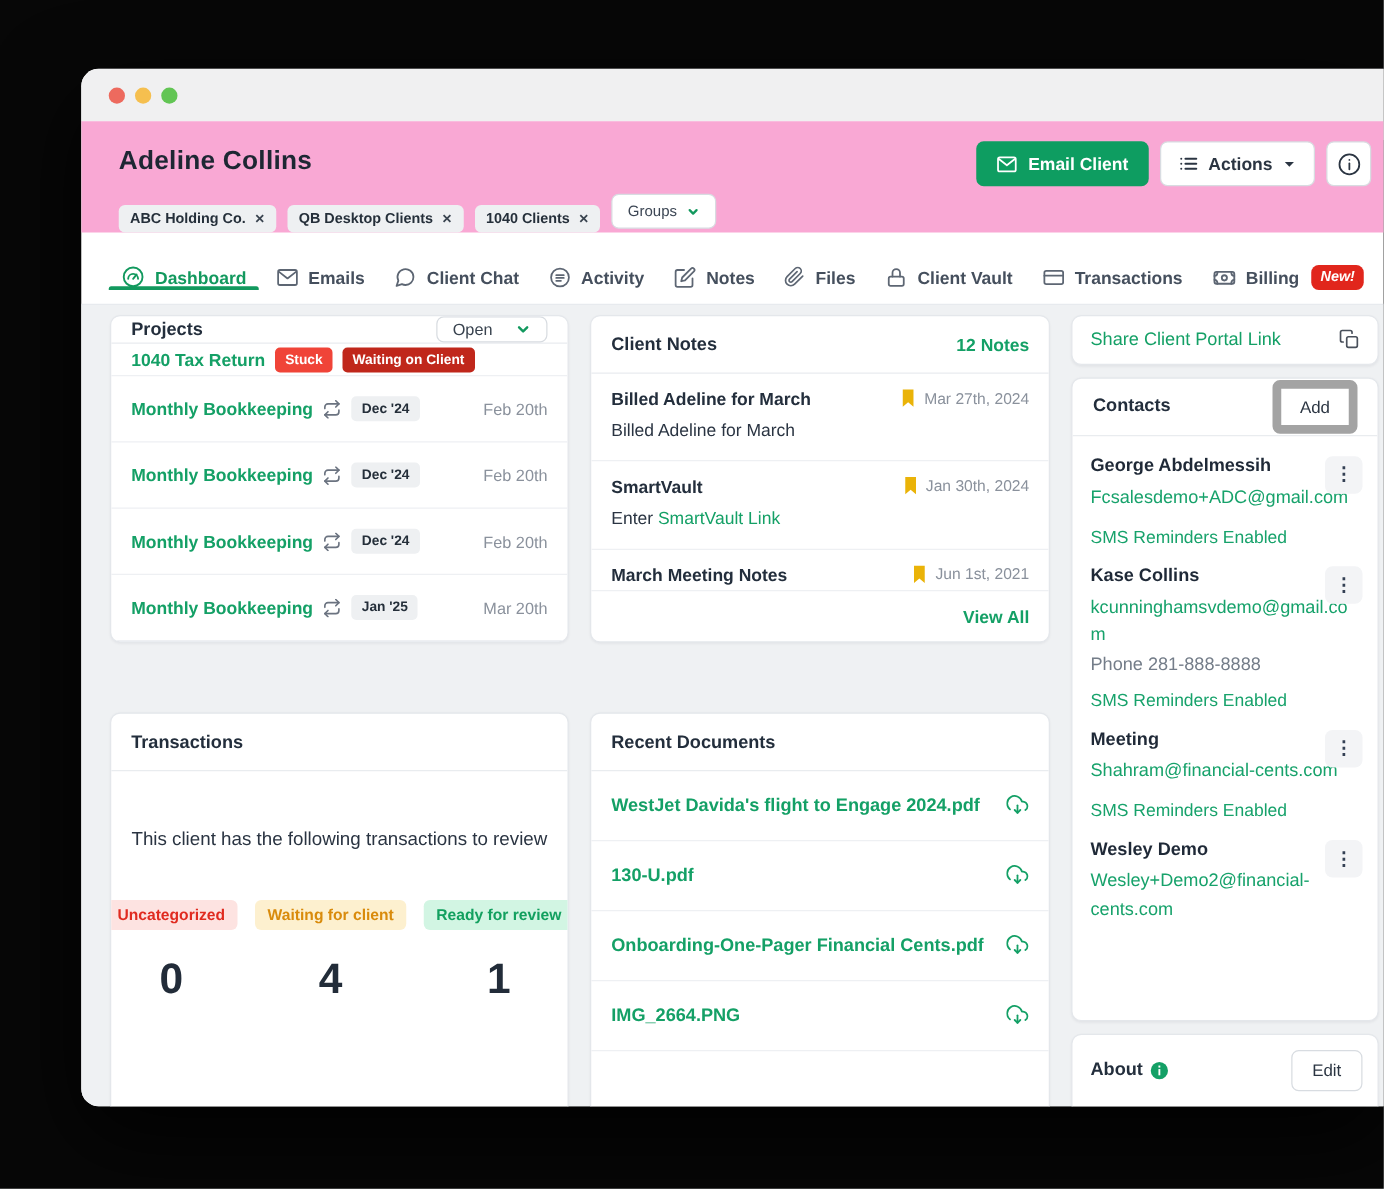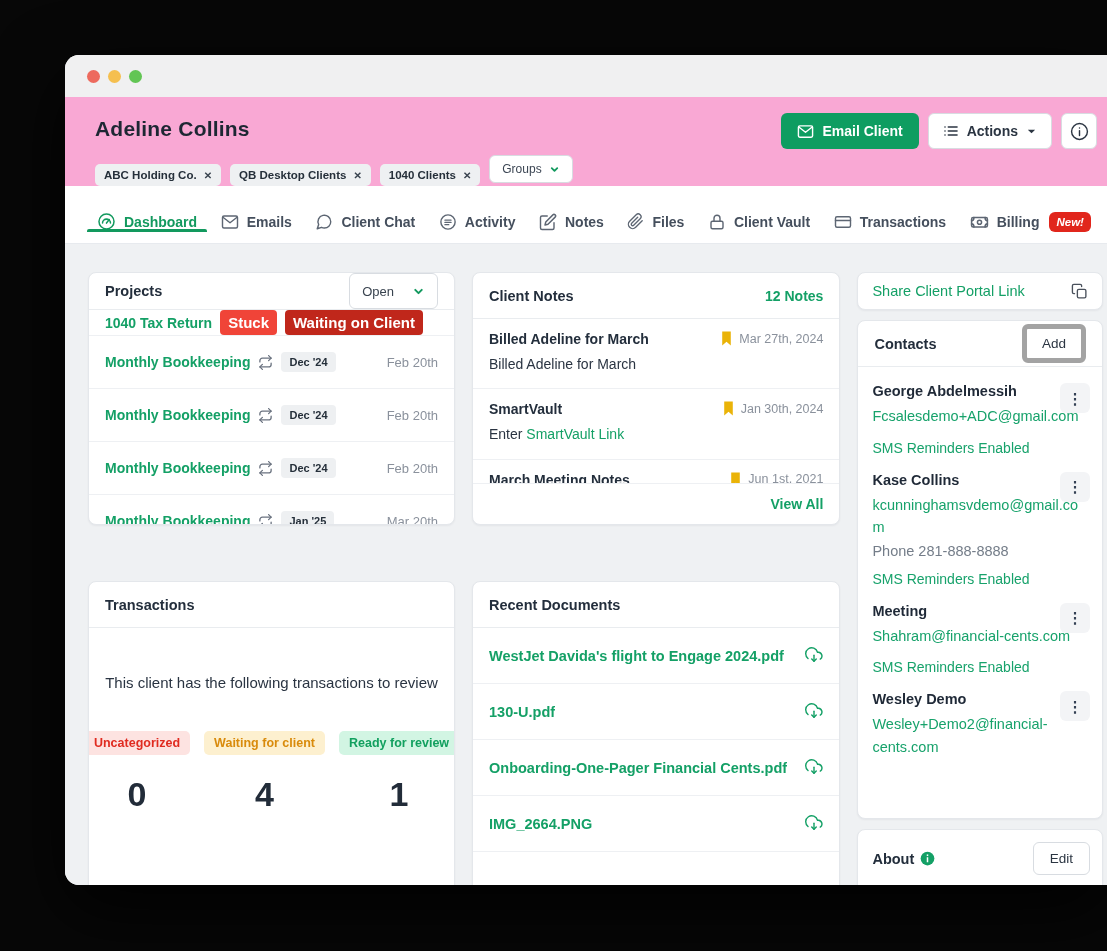--- a/index.html
+++ b/index.html
@@ -39,37 +39,37 @@
   .tab { display:flex; align-items:center; gap:8px; font-size:14px; font-weight:bold; color:#454f5d;
     position:relative; cursor:pointer; padding:0 2px; white-space:nowrap; }
   .tab svg { flex:0 0 auto; }
   .tab.active { color:#12995e; }
   .tab.active::after { content:''; position:absolute; bottom:-1px; left:-8px; right:-8px; height:3px;
     background:#12995e; border-radius:2px 2px 0 0; }
   .new-badge { background:#e1261c; color:#fff; font-size:11.5px; font-weight:bold; font-style:italic;
     border-radius:6px; padding:4px 7px; margin-left:2px; }
 
   
-  .main { background:#eff1f3; height:658px; overflow:hidden; padding:28px 4px 0 23px; display:flex; gap:17px;justify-content:flex-end; }
+  .main { background:#eff1f3; height:658px; overflow:hidden; padding:8px 4px 0 23px; display:flex; gap:17px;justify-content:flex-end; }
   .col { display:flex; flex-direction:column; }
   .col1 { width:367px; } .col2 { width:369px; } .col3 { width:246px; }
 
   .card { background:#fff; border:1px solid #e4e7eb; border-radius:8px;
     box-shadow:0 1px 2px rgba(16,24,40,.05); overflow:hidden; }
   .card-h { display:flex; justify-content:space-between; align-items:center; padding:0 16px;
     height:46px; border-bottom:1px solid #e9ecef; }
   .card-title { font-weight:bold; font-size:14.5px; color:#232e3c; display:flex; align-items:center; gap:6px; }
 
   
   .projects-card { height:332px; display:flex; flex-direction:column; }
-  .open-select { border:1px solid #d8dce1; border-radius:6px; background:#fff; height:36px; padding:0 12px;
+  .open-select { border:1px solid #d8dce1; border-radius:6px; background:#fff; height:21px; padding:0 12px;
     font-size:13px; color:#39434f; display:inline-flex; align-items:center; gap:18px; cursor:pointer; }
   .prow { display:flex; align-items:center; padding:0 16px; height:53px; border-bottom:1px solid #eef0f3; gap:8px; }
   .p-link { color:#14a066; font-weight:bold; font-size:14px; cursor:pointer; white-space:nowrap; }
-  .p-badge { color:#fff; font-size:15px; font-weight:bold; border-radius:4px; padding:4px 8px; white-space:nowrap; }
+  .p-badge { color:#fff; font-size:11px; font-weight:bold; border-radius:4px; padding:4px 8px; white-space:nowrap; }
   .p-badge.stuck { background:#f04438; }
   .p-badge.waiting { background:#c0271b; }
   .period-pill { background:#eef0f2; border-radius:4px; padding:4px 8px; font-size:11px; font-weight:bold; color:#252f3a; }
   .p-due { margin-left:auto; color:#8a919c; font-size:13px; }
 
   
   .notes-card { height:332px; display:flex; flex-direction:column; }
   .count-green { color:#14a066; font-weight:bold; font-size:14px; cursor:pointer; }
   .notes-wrap { flex:1; overflow:hidden; }
   .note { padding:12px 16px 14px; border-bottom:1px solid #eef0f3; }
@@ -99,21 +99,21 @@
   .doc-name { color:#14a066; font-weight:bold; font-size:14.5px; overflow:hidden; white-space:nowrap; text-overflow:ellipsis; cursor:pointer; }
   .doc-dl { flex:0 0 auto; cursor:pointer; display:grid; place-items:center; }
 
   
   .share-card { height:42px; display:flex; align-items:center; justify-content:space-between;
     padding:0 14px; margin-bottom:10px; }
   .share-label { color:#14a066; font-size:14.5px; cursor:pointer; }
   .copy-btn { cursor:pointer; display:grid; place-items:center; }
 
   .contacts-card { height:549px; display:flex; flex-direction:column; margin-bottom:10px; }
-  .add-btn { border:5px solid #a3a3a3; border-radius:6px; background:#fff; padding:7px 15px; font-size:13.5px;
+  .add-btn { border:7px solid #a3a3a3; border-radius:6px; background:#fff; padding:7px 15px; font-size:13.5px;
     color:#2b3542; cursor:pointer; }
   .contacts-list { overflow:hidden; padding-top:4px; }
   .person { position:relative; padding:12px 14px 4px; }
   .person-name { font-weight:bold; font-size:14.5px; color:#1f2937; padding-right:36px; }
   .kebab { position:absolute; right:12px; top:12px; width:30px; height:30px; background:#f3f4f6;
     border-radius:6px; border:none; display:grid; place-items:center; cursor:pointer;
     color:#344054; font-size:15px; font-weight:bold; line-height:1; letter-spacing:0; }
   .person-email { margin-top:6px; color:#17a26b; font-size:14.5px; line-height:1.55; overflow-wrap:anywhere; cursor:pointer; }
   .person-phone { margin-top:4px; color:#747d89; font-size:14.5px; }
   .person-sms { margin-top:12px; color:#17a26b; font-size:14px; }

